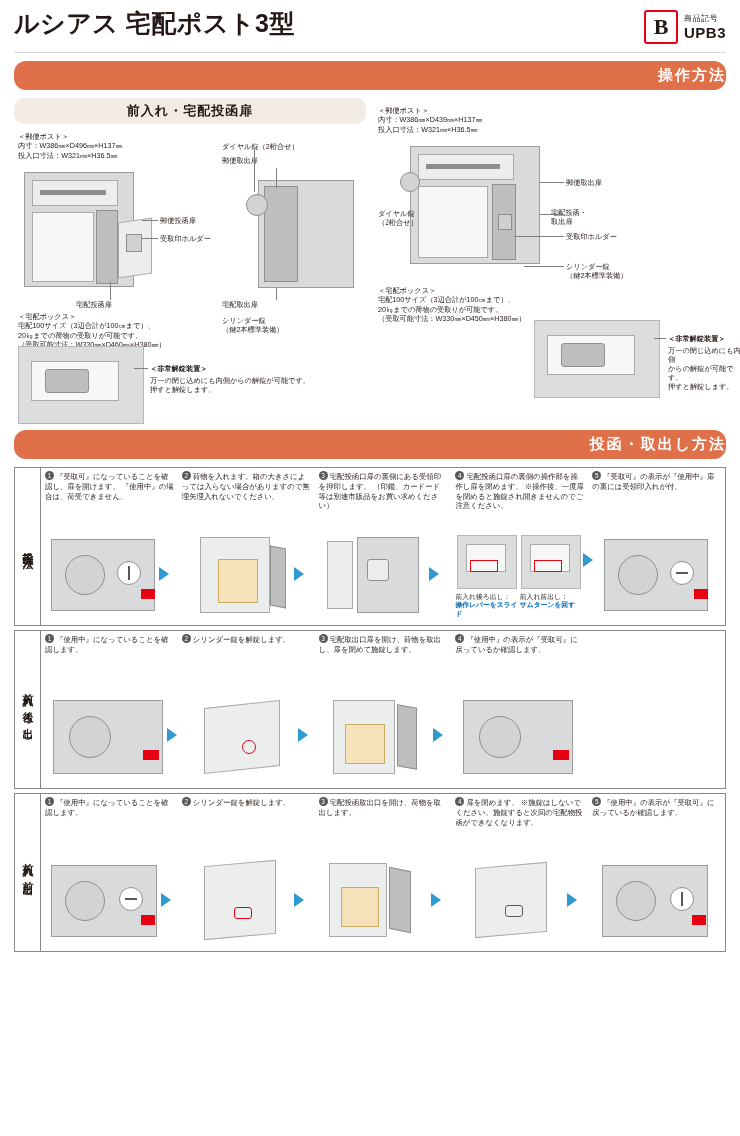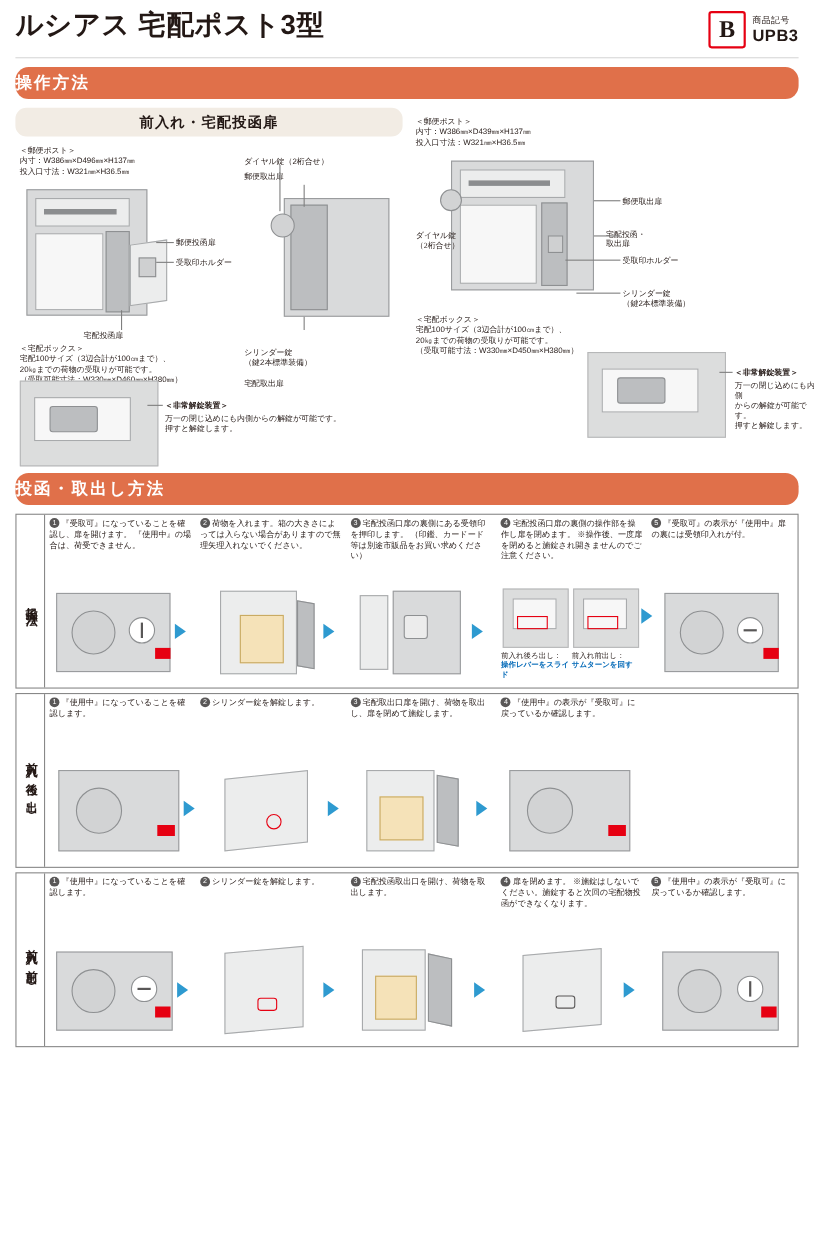--- a/index.html
+++ b/index.html
@@ -23,21 +23,21 @@
     display:flex; align-items:center; justify-content:center;
     font-size: 22px; font-weight:bold; color:#231815; font-family:"Liberation Serif", serif;
   }
   .code-text .code-label { font-size: 8px; letter-spacing:0.5px; }
   .code-text .code-value { font-size: 15px; font-weight:bold; letter-spacing:0.5px; }
 
   .hr-top { border:0; border-top:1px solid #d8d8d8; margin: 2px 0 8px 0; }
 
   
   .band {
-    background: #e0704a; color:#fff; text-align:left;
+    background: #e0704a; color:#fff; text-align:right;
     font-size: 15px; font-weight:bold; letter-spacing:2px;
     border-radius: 12px; padding: 5px 0; margin-bottom: 8px;
   }
 
   
   .panels { display:flex; gap:8px; }
   .panel { width: 50%; }
   .panel-title {
     background:#f2ece4; border-radius:10px; text-align:center;
     font-size: 13px; font-weight:bold; padding:4px 0; letter-spacing:1px;
@@ -139,21 +139,21 @@
         <div class="lbl" style="left:62px; top:176px;">宅配投函扉</div>
         <div class="ln lnh" style="left:128px; top:96px; width:16px;"></div>
         <div class="ln lnh" style="left:128px; top:114px; width:16px;"></div>
         <div class="ln lnv" style="left:96px; top:158px; height:18px;"></div>
 
         <div class="ill box-gray" style="left:244px; top:56px; width:96px; height:108px;"></div>
         <div class="ill box-dark" style="left:250px; top:62px; width:34px; height:96px;"></div>
         <div class="ill dial" style="left:232px; top:70px; width:22px; height:22px;"></div>
         <div class="lbl" style="left:208px; top:18px;">ダイヤル錠（2桁合せ）</div>
         <div class="lbl" style="left:208px; top:32px;">郵便取出扉</div>
-        <div class="lbl" style="left:208px; top:176px;margin-top:44px;">宅配取出扉</div>
+        <div class="lbl" style="left:208px; top:176px;">宅配取出扉</div>
         <div class="lbl" style="left:208px; top:192px;">シリンダー錠
 （鍵2本標準装備）</div>
         <div class="ln lnv" style="left:240px; top:26px; height:42px;"></div>
         <div class="ln lnv" style="left:262px; top:44px; height:20px;"></div>
         <div class="ln lnv" style="left:262px; top:164px; height:12px;"></div>
 
         <div class="spec" style="left:4px; top:188px;">＜宅配ボックス＞
 宅配100サイズ（3辺合計が100㎝まで）、
 20㎏までの荷物の受取りが可能です。
 （受取可能寸法：W330㎜×D460㎜×H380㎜）</div>

